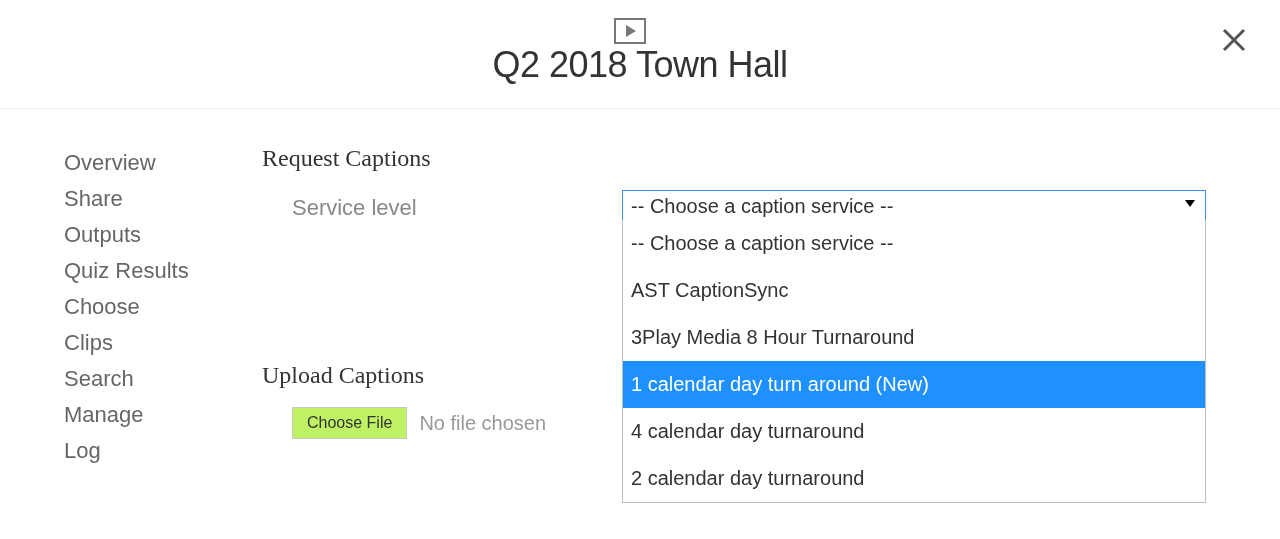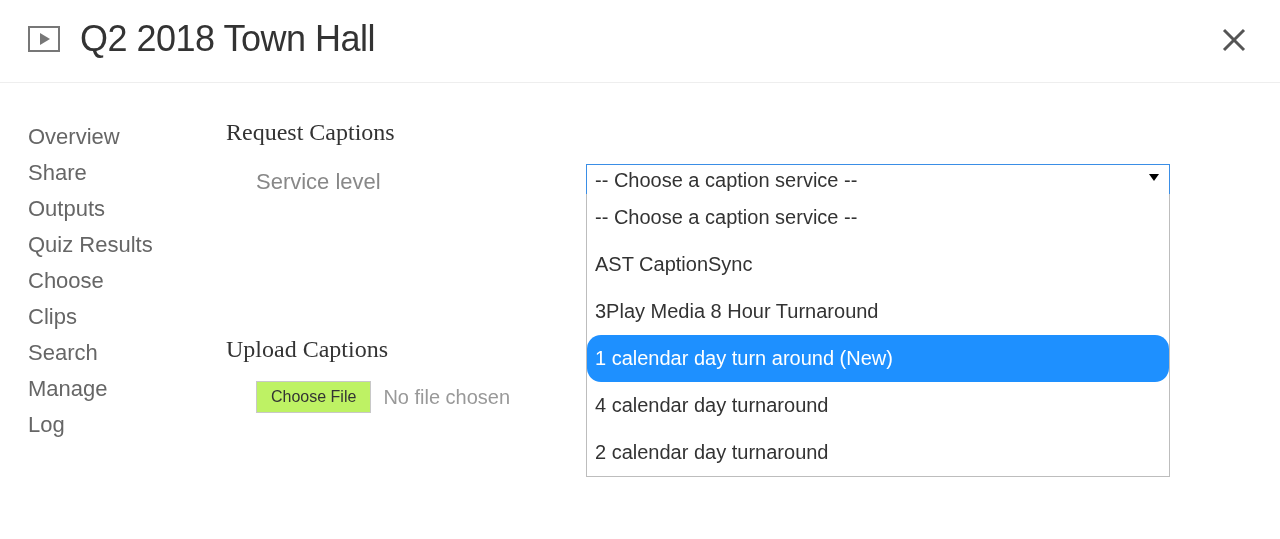--- a/index.html
+++ b/index.html
@@ -9,20 +9,21 @@
     font-family: "Segoe UI", Arial, sans-serif;
     background: #fff;
     color: #333;
   }
   .header {
     display: flex;
     align-items: center;
     padding: 18px 28px 22px 28px;
     border-bottom: 1px solid #eee;
     position: relative;
+    flex-direction: column;
   }
   .play-icon-box {
     width: 34px; height: 26px;
     margin-right: 18px;
     display: flex; align-items: center; justify-content: center;
   }
   .title {
     font-size: 36px;
     font-weight: 300;
     color: #333;
@@ -30,20 +31,21 @@
   }
   .close {
     position: absolute;
     right: 32px;
     top: 26px;
     cursor: pointer;
   }
   .body {
     display: flex;
     padding-top: 36px;
+    padding-left: 36px;
   }
   .sidebar {
     width: 196px;
     padding-left: 0;
   }
   .sidebar-item {
     font-size: 22px;
     color: #666;
     padding: 5px 0 5px 28px;
     cursor: pointer;
@@ -115,21 +117,20 @@
   }
   .option {
     padding: 12px 8px;
     font-size: 20px;
     color: #333;
     cursor: pointer;
   }
   .option.highlight {
     background: #1e90ff;
     color: #fff;
-    border-radius: 14px;
   }
   .upload-section {
     margin-top: 140px;
   }
   .file-row {
     margin-top: 18px;
     padding-left: 30px;
     display: flex;
     align-items: center;
     gap: 12px;

